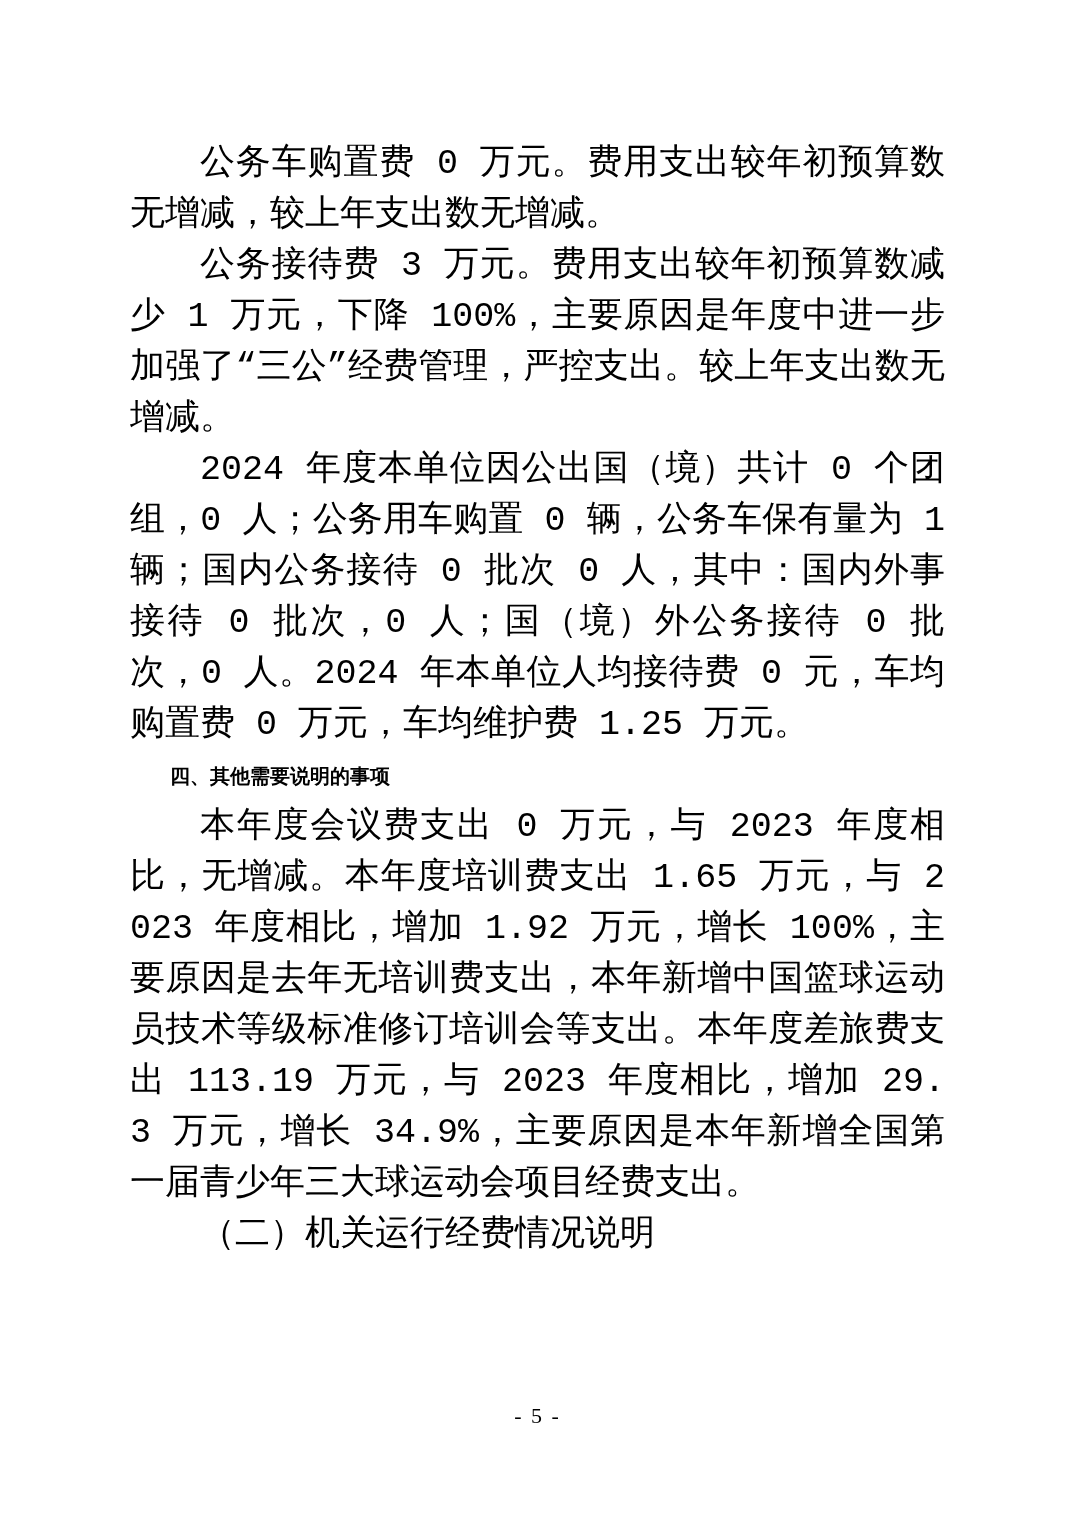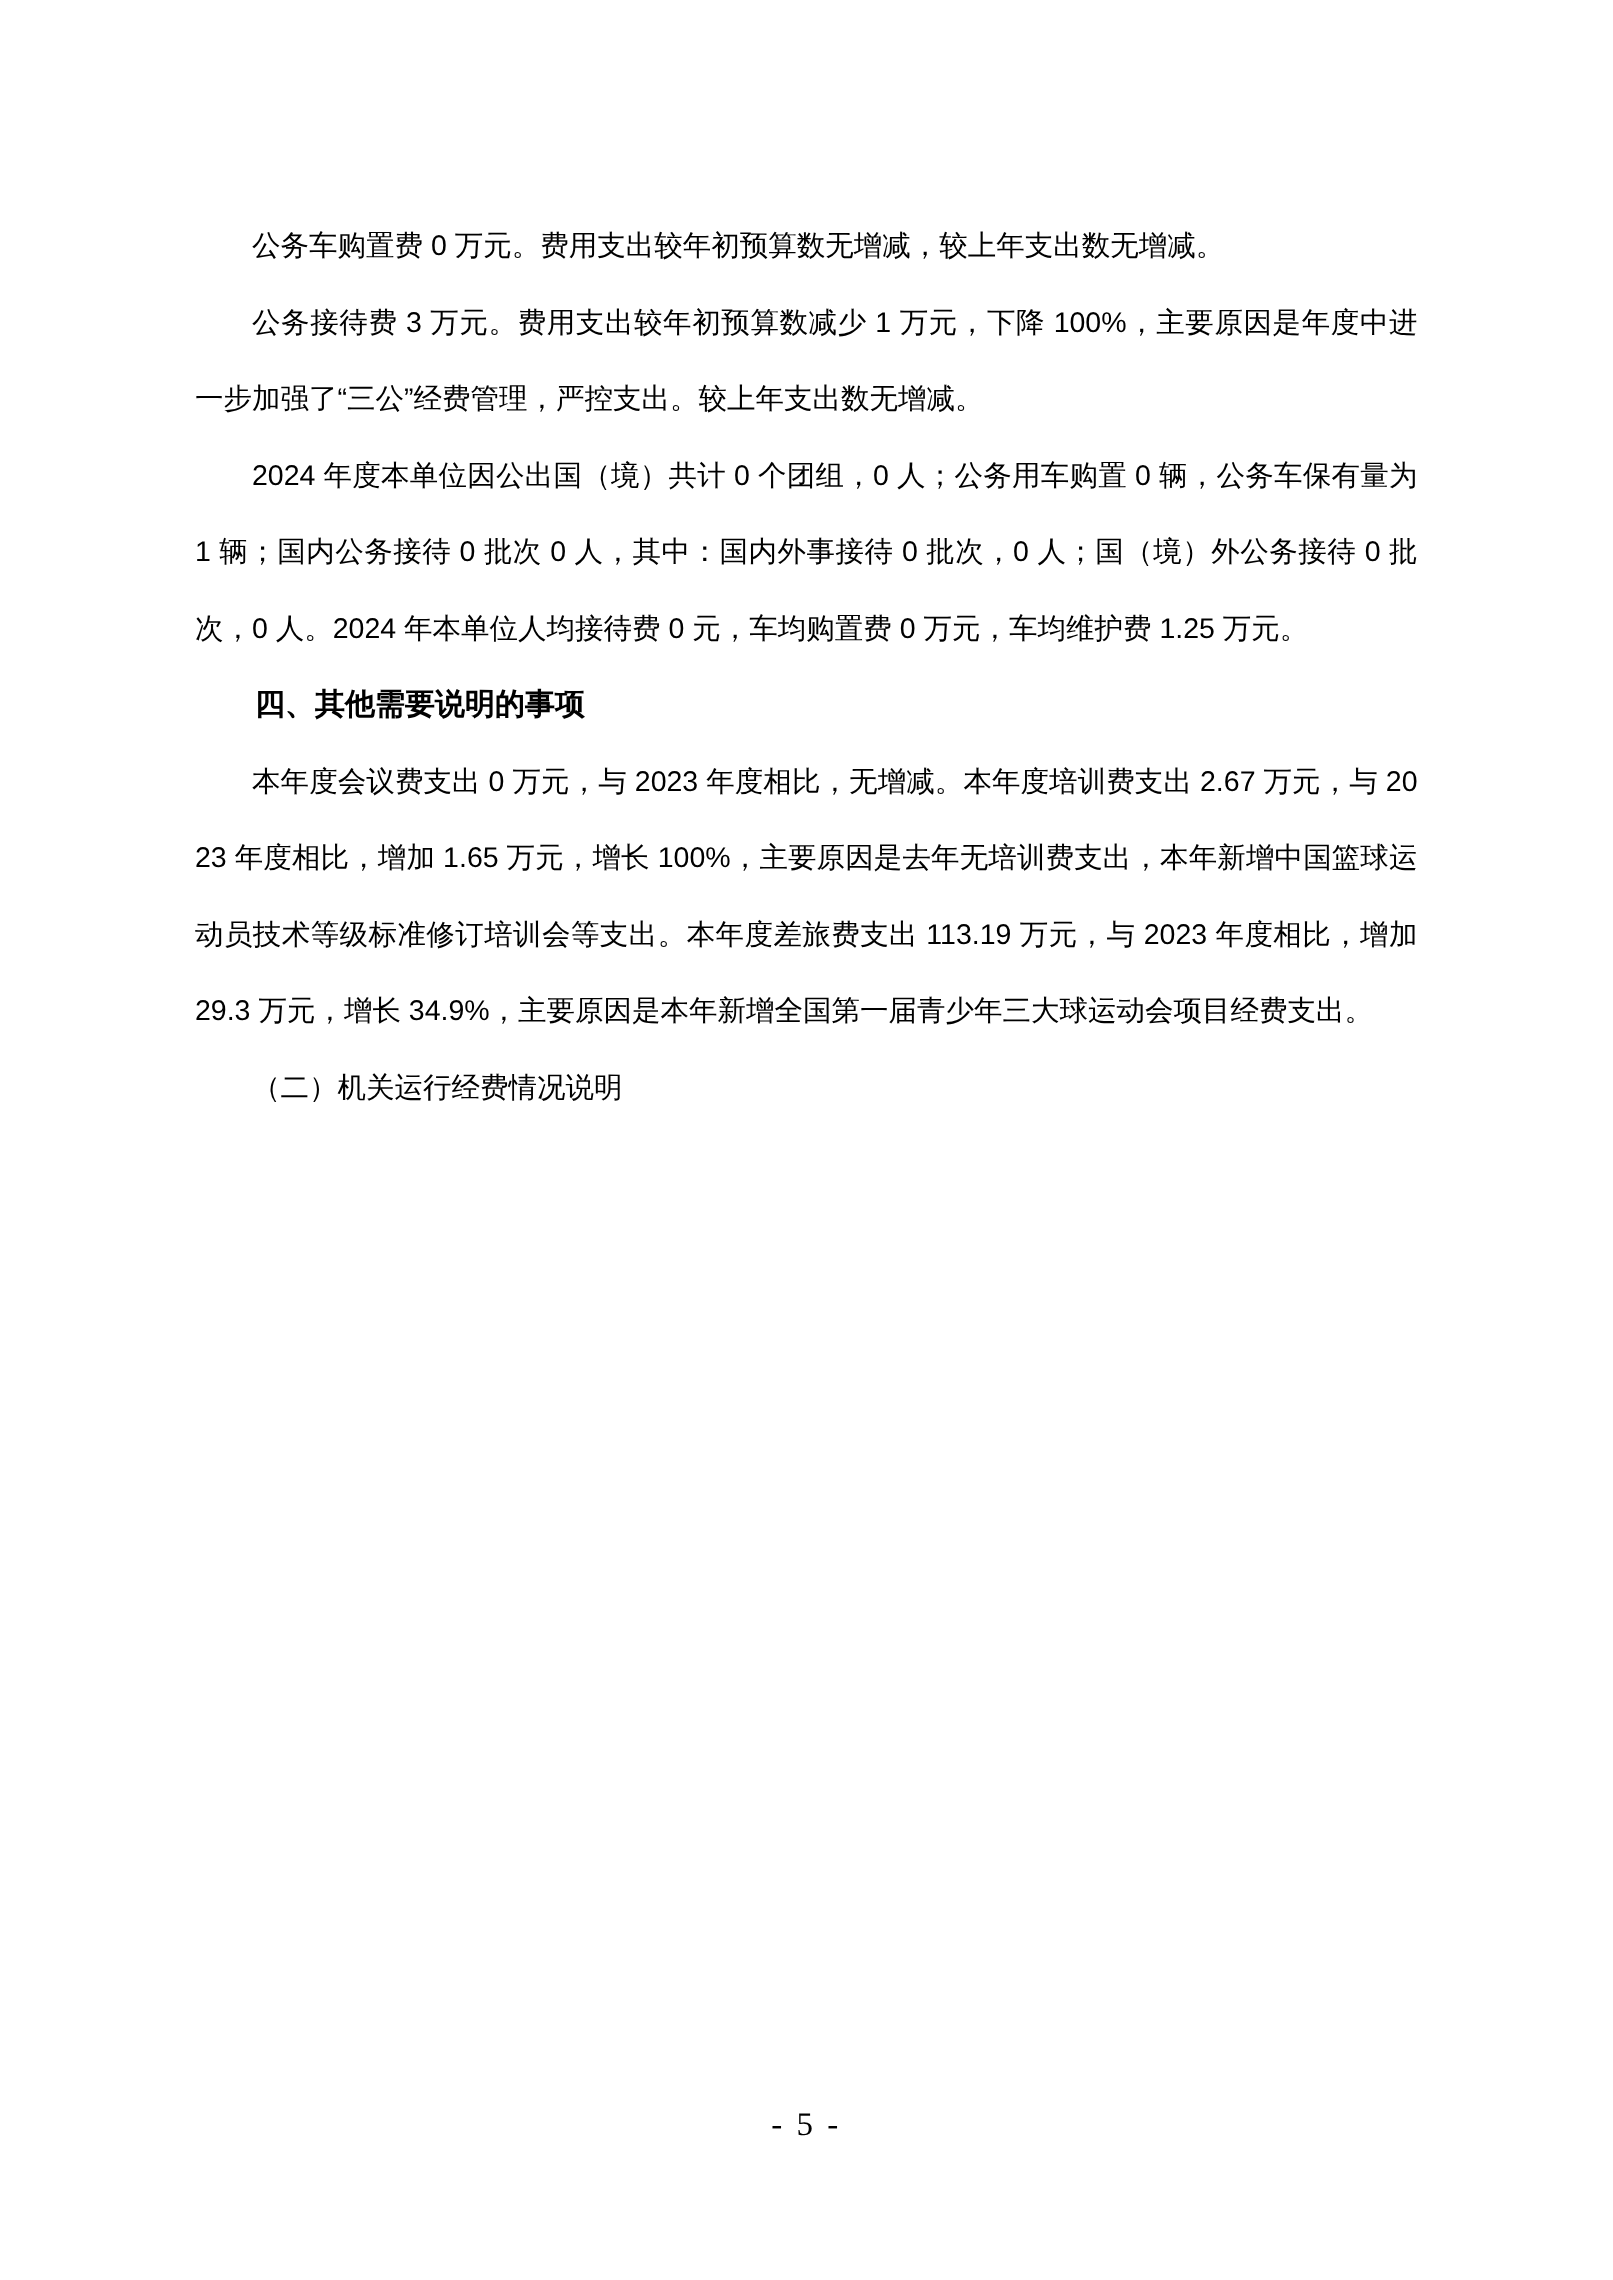--- a/index.html
+++ b/index.html
@@ -21,27 +21,27 @@
     background: #ffffff;
   }
   .doc-body {
     position: absolute;
     left: 130px;
     top: 139px;
     width: 815px;
   }
   .para {
     margin: 0;
-    font-size: 19px;
+    font-size: 35px;
     line-height: 51px;
     text-indent: 2em;
     text-align: justify;
     text-justify: inter-character;
     word-break: break-all;
-    font-family: Liberation Sans, sans-serif;
+    font-family: Liberation Mono, monospace;
     font-weight: 400;
   }
   .para.heading-hei {
     font-family: "Liberation Sans", sans-serif;
     font-weight: 700;
     text-align: left;
     font-size: 20px;
   }
   .para.subheading-kai {
     text-align: left;
@@ -61,17 +61,17 @@
 </style>
 </head>
 <body>
 
 <div class="page">
   <main class="doc-body" id="paragraph-list">
       <p class="para body">公务车购置费 0 万元。费用支出较年初预算数无增减，较上年支出数无增减。</p>
       <p class="para body">公务接待费 3 万元。费用支出较年初预算数减少 1 万元，下降 100%，主要原因是年度中进一步加强了“三公”经费管理，严控支出。较上年支出数无增减。</p>
       <p class="para body">2024 年度本单位因公出国（境）共计 0 个团组，0 人；公务用车购置 0 辆，公务车保有量为 1 辆；国内公务接待 0 批次 0 人，其中：国内外事接待 0 批次，0 人；国（境）外公务接待 0 批次，0 人。2024 年本单位人均接待费 0 元，车均购置费 0 万元，车均维护费 1.25 万元。</p>
       <p class="para heading-hei">四、其他需要说明的事项</p>
-      <p class="para body">本年度会议费支出 0 万元，与 2023 年度相比，无增减。本年度培训费支出 2.67 万元，与 2023 年度相比，增加 1.65 万元，增长 100%，主要原因是去年无培训费支出，本年新增中国篮球运动员技术等级标准修订培训会等支出。本年度差旅费支出 113.19 万元，与 2023 年度相比，增加 29.3 万元，增长 34.9%，主要原因是本年新增全国第一届青少年三大球运动会项目经费支出。</p>
+      <p class="para body">本年度会议费支出 0 万元，与 2023 年度相比，无增减。本年度培训费支出 1.65 万元，与 2023 年度相比，增加 1.92 万元，增长 100%，主要原因是去年无培训费支出，本年新增中国篮球运动员技术等级标准修订培训会等支出。本年度差旅费支出 113.19 万元，与 2023 年度相比，增加 29.3 万元，增长 34.9%，主要原因是本年新增全国第一届青少年三大球运动会项目经费支出。</p>
       <p class="para subheading-kai">（二）机关运行经费情况说明</p>
     </main>
   <footer class="page-footer">- 5 -</footer>
 </div>
 
 </body></html>

